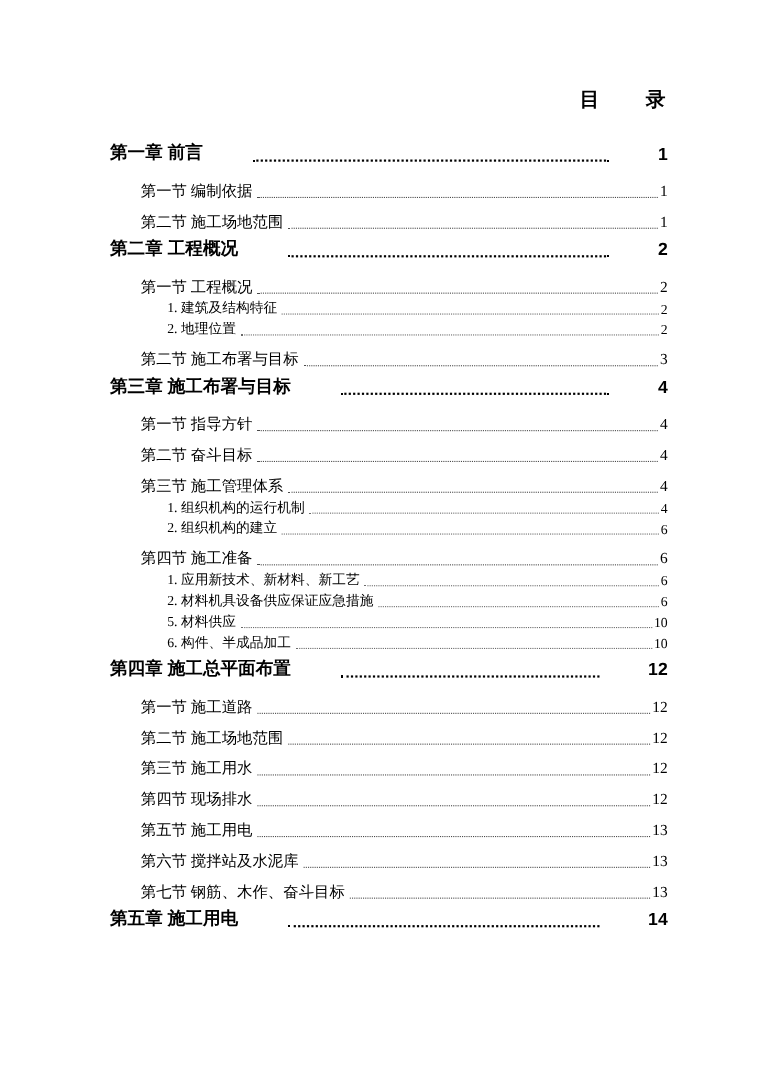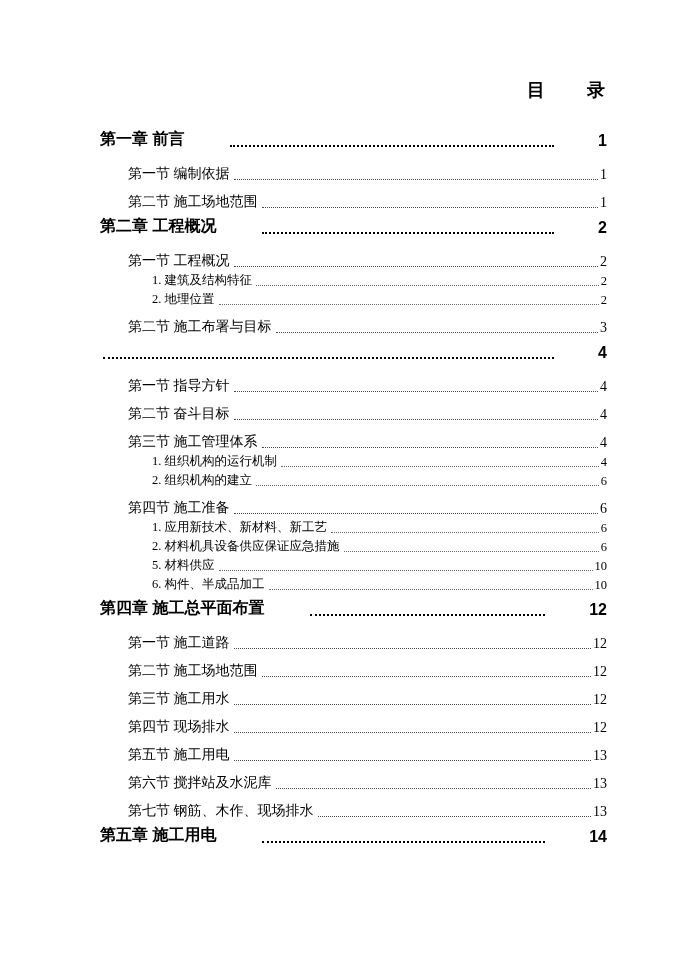--- a/index.html
+++ b/index.html
@@ -120,20 +120,21 @@
       <span class="leader"></span>
       <span class="pg">2</span>
   </div>
   <div class="row section">
     <span class="lbl">第二节 施工布署与目标</span>
       <span class="leader"></span>
       <span class="pg">3</span>
   </div>
 
   <div class="row chapter">
+    <span class="lbl">第三章 施工布署与目标</span>
       <span class="leader"></span>
       <span class="pg">4</span>
   </div>
   <div class="row section">
     <span class="lbl">第一节 指导方针</span>
       <span class="leader"></span>
       <span class="pg">4</span>
   </div>
   <div class="row section">
     <span class="lbl">第二节 奋斗目标</span>
@@ -210,21 +211,21 @@
     <span class="lbl">第五节 施工用电</span>
       <span class="leader"></span>
       <span class="pg">13</span>
   </div>
   <div class="row section">
     <span class="lbl">第六节 搅拌站及水泥库</span>
       <span class="leader"></span>
       <span class="pg">13</span>
   </div>
   <div class="row section">
-    <span class="lbl">第七节 钢筋、木作、现场排水</span>
+    <span class="lbl">第七节 钢筋、木作、奋斗目标</span>
       <span class="leader"></span>
       <span class="pg">13</span>
   </div>
 
   <div class="row chapter">
     <span class="lbl">第五章 施工用电</span>
       <span class="leader"></span>
       <span class="pg">14</span>
   </div>
 </div>

